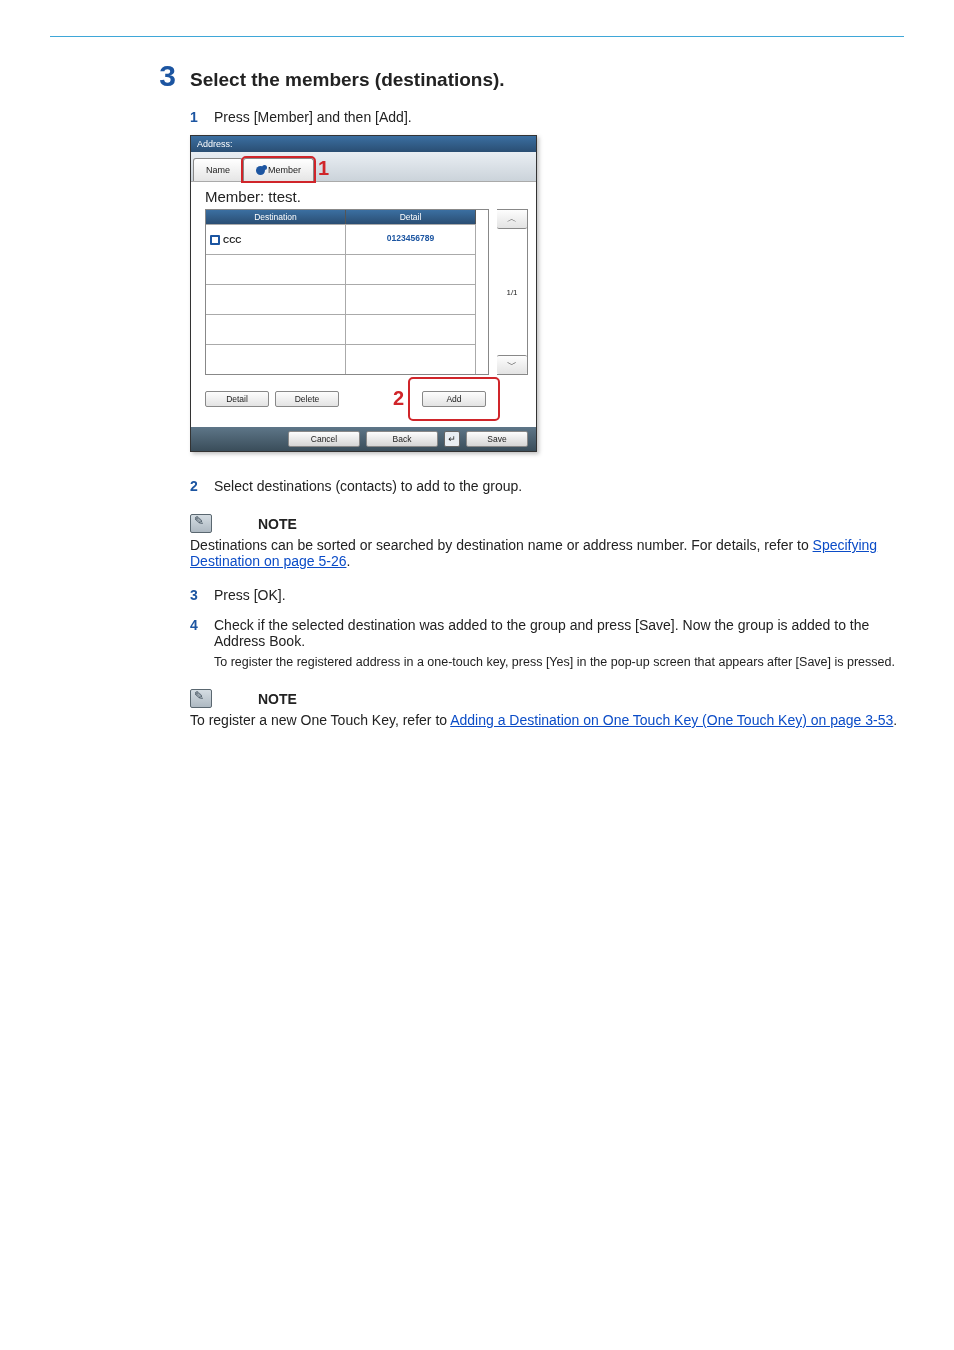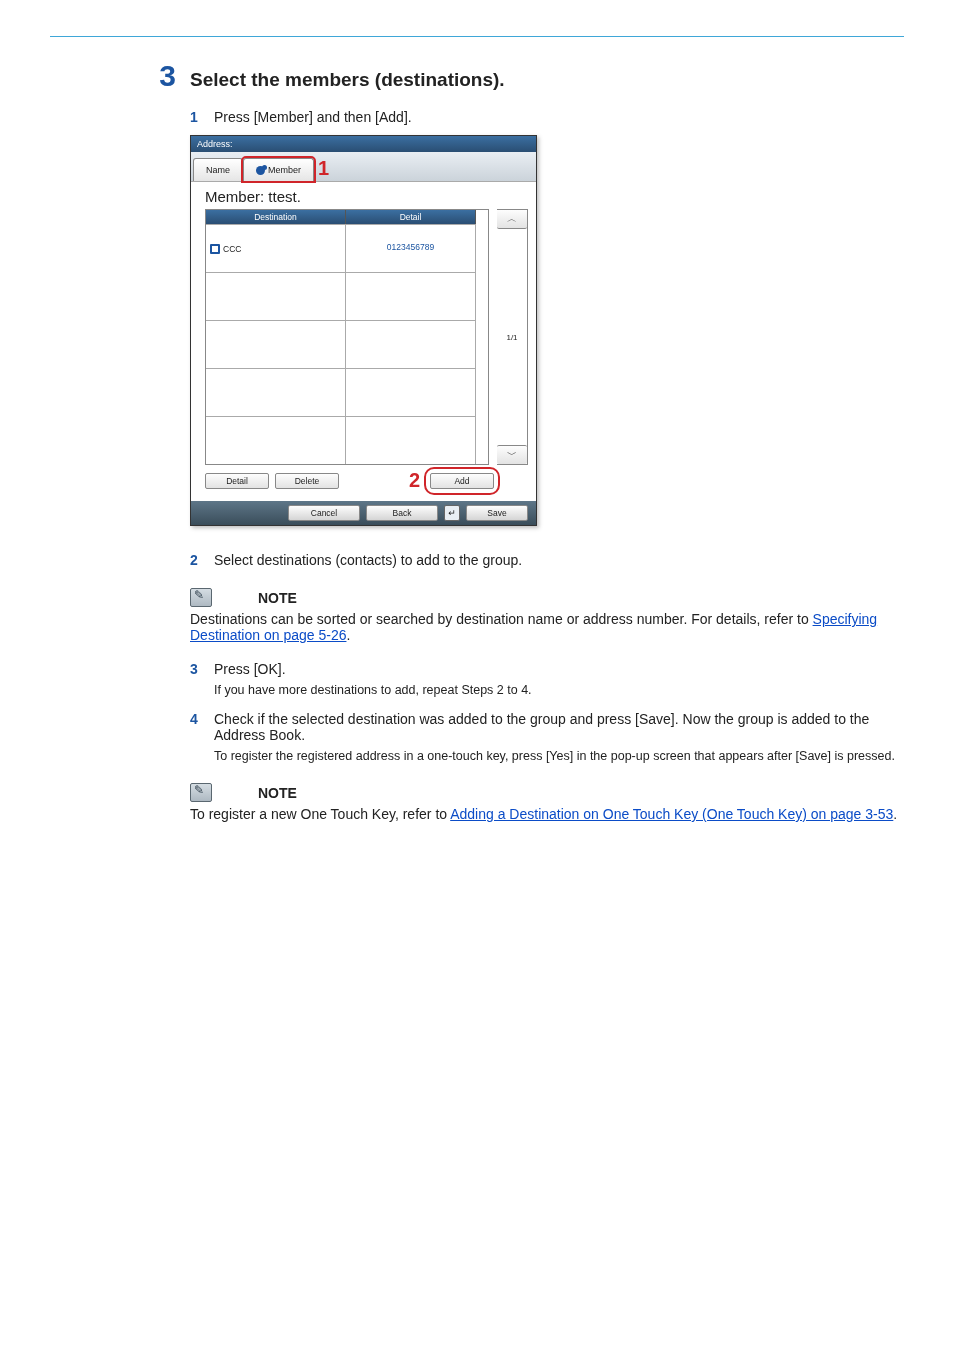--- a/index.html
+++ b/index.html
@@ -159,24 +159,25 @@
     background: linear-gradient(#3b6fa1, #2a4e73);
     color: #fff;
     text-align: center;
     font-size: 8.5px;
     padding: 2px 0;
     border-right: 1px solid #555;
   }
   .cell {
     border-top: 1px solid #aaa;
     border-right: 1px solid #aaa;
-    padding: 17px 4px;
+    padding: 8px 4px;
     height: 13px;
     font-size: 8.5px;
     white-space: nowrap;
+    font-weight: bold;
   }
   .cell.icon-dest {
     display:flex;
     align-items:center;
     gap:3px;
   }
   .fax-glyph {
     width:10px;height:10px;background:#1c55a1;border-radius:1px;position:relative;
   }
   .fax-glyph::before{content:"";position:absolute;inset:2px;background:#fff;}
@@ -193,21 +194,21 @@
   }
   .dev-btn {
     padding: 2px 10px;
     font-size: 8.5px;
     background: linear-gradient(#fdfdfd,#e3e3e3);
     border: 1px solid #888;
     border-radius: 2px;
     min-width:42px;
     text-align:center;
   }
-  .add-outline { outline: 2px solid #d0252a; padding:4px; border-radius:8px;}
+  .add-outline { outline: 2px solid #d0252a; padding:12px; border-radius:3px;}
   .dev-footer {
     background: linear-gradient(#5e7688,#3a4d5a);
     padding: 4px 8px;
     display:flex;
     justify-content:flex-end;
     gap:6px;
   }
   .dev-footer .dev-btn {
     background: linear-gradient(#fdfdfd,#d5d5d5);
     min-width:50px;
@@ -314,21 +315,20 @@
         </div>
         <div>
           <span>Destinations can be sorted or searched by destination name or address number. For details, refer to </span><a class="link">Specifying Destination on page 5-26</a><span>.</span>
         </div>
       </div>
 
       <div class="sub-row" style="margin-top:18px;">
         <div class="sub-num">3</div>
         <div class="sub-text">
           <div>Press [OK].</div>
-          <div class="sub-detail">If you have more destinations to add, repeat Steps 2 to 4.</div>
         </div>
       </div>
 
       <div class="sub-row" style="margin-top:14px;">
         <div class="sub-num">4</div>
         <div class="sub-text">
           <div>Check if the selected destination was added to the group and press [Save]. Now the group is added to the Address Book.</div>
           <div class="sub-detail">To register the registered address in a one-touch key, press [Yes] in the pop-up screen that appears after [Save] is pressed.</div>
         </div>
       </div>

